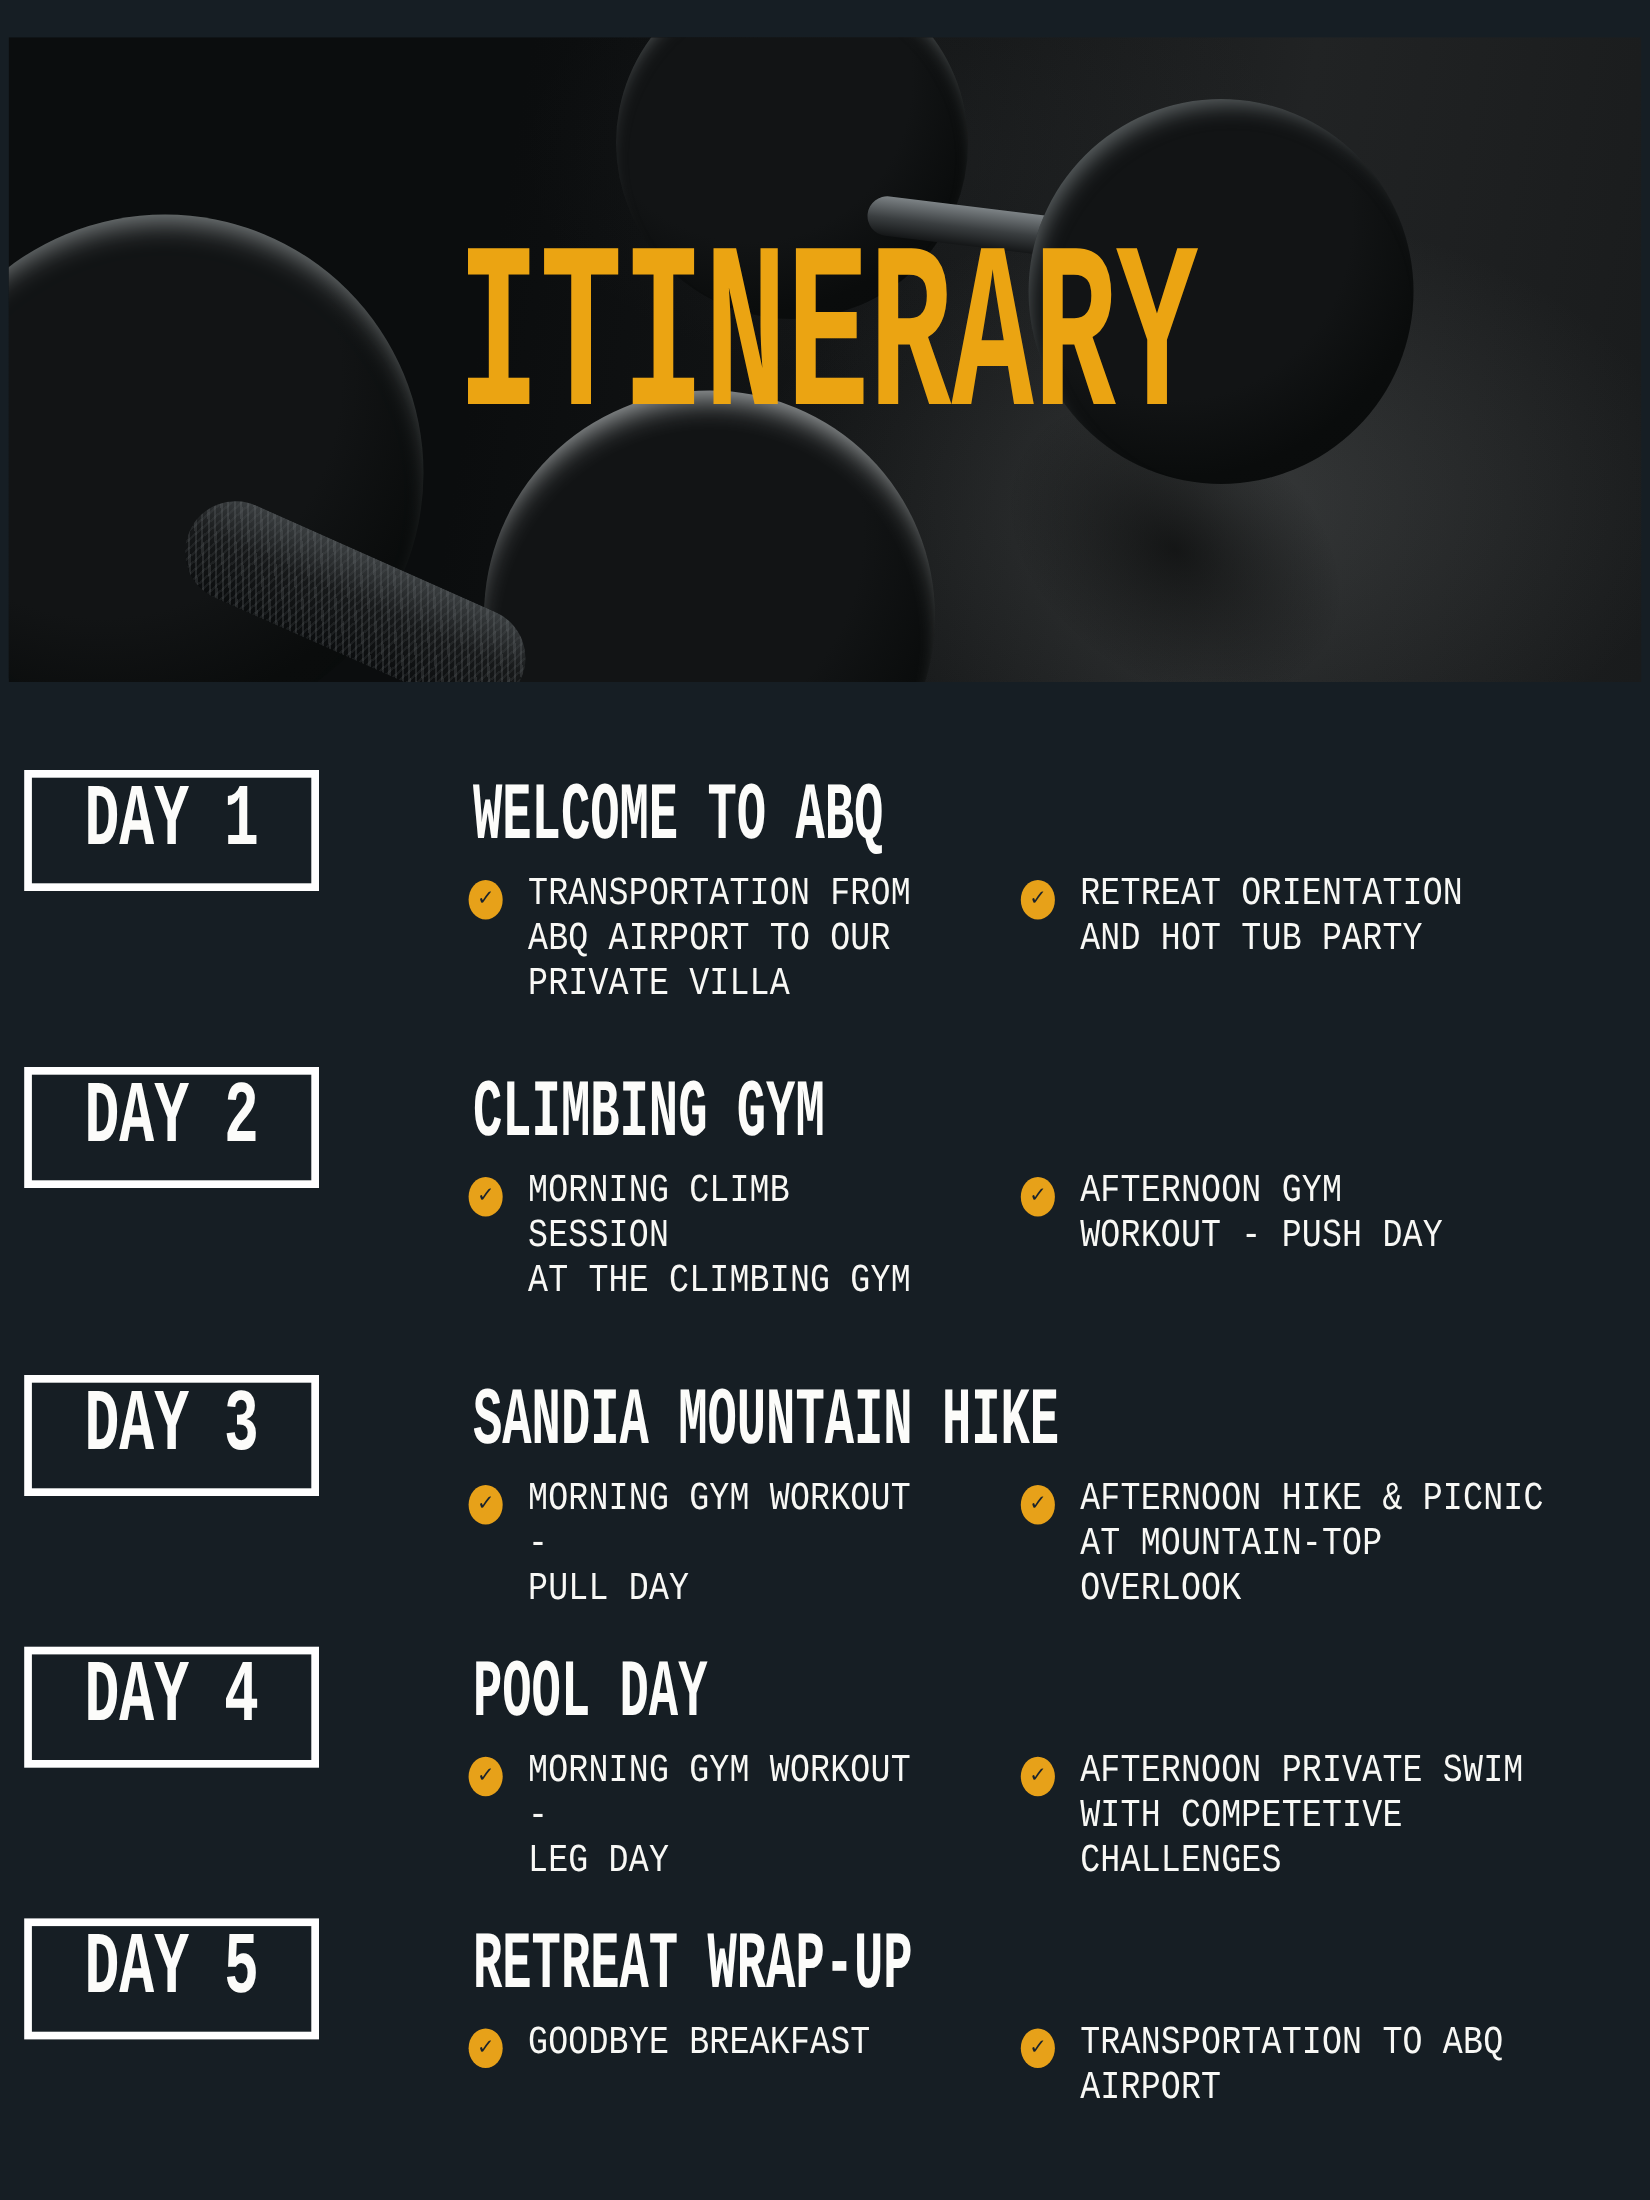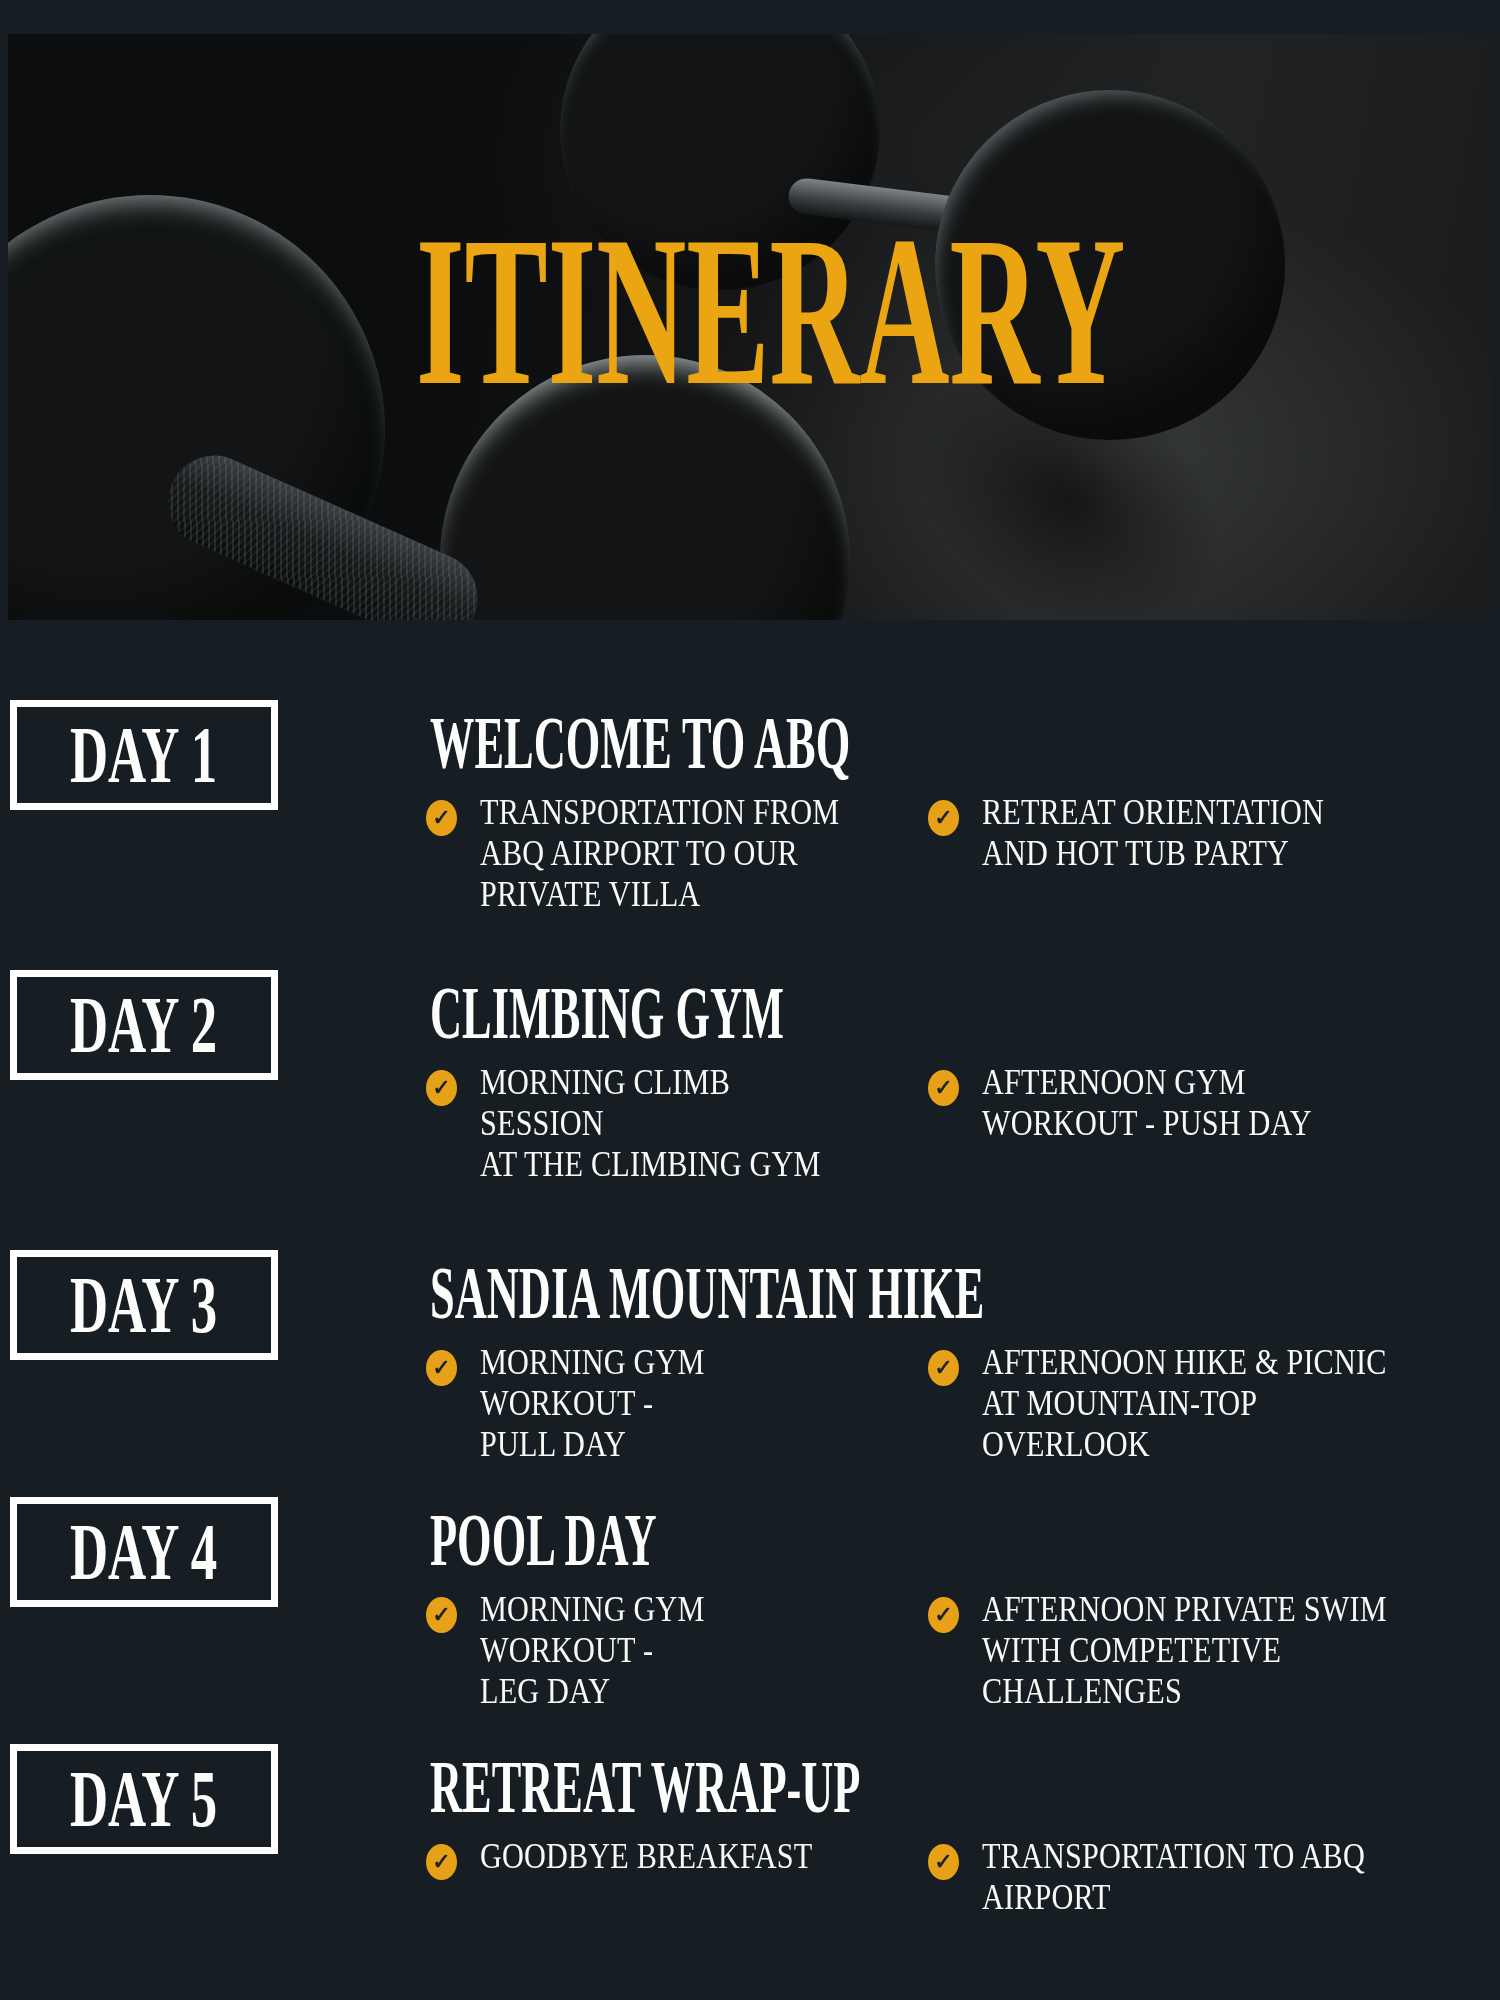--- a/index.html
+++ b/index.html
@@ -1,21 +1,21 @@
 <!DOCTYPE html>
 <html style="--page_bg: #161E24; --accent: #EBA412; --check_bg: #E7A119; --check_mark_color: #1A232C; --text_color: #F8F8F5; --photo_base: #0C0E0F;"><head>
 <meta charset="utf-8">
 <style>
   html,body{margin:0;padding:0;background:#0d1115;}
   .canvas{
     position:relative;
     width:1500px;height:2000px;
     background:var(--page_bg,#161E24);
     overflow:hidden;
-    font-family:Liberation Serif, serif;
+    font-family:Liberation Mono, monospace;
     color:var(--text_color,#F8F8F5);
   }
 
   
   .hero{
     position:absolute;left:8px;top:34px;width:1484px;height:586px;
     overflow:hidden;
     background:
       radial-gradient(ellipse 620px 380px at 74% 72%, rgba(142,146,145,0.20), rgba(0,0,0,0) 70%),
       radial-gradient(ellipse 500px 300px at 55% 18%, rgba(90,94,96,0.10), rgba(0,0,0,0) 70%),
@@ -47,23 +47,23 @@
     position:absolute;left:408px;top:169px;
     font-size:215px;line-height:1;font-weight:700;
     color:var(--accent,#EBA412);
     transform:scaleX(0.58);transform-origin:left top;
     white-space:nowrap;z-index:5;
   }
 
   
   .day-row{position:absolute;left:0;width:1500px;}
   .day-box{
-    position:absolute;left:10px;top:0;width:254px;height:96px;
+    position:absolute;left:22px;top:0;width:254px;height:96px;
     border:7px solid #FFFFFF;
-    display:flex;align-items:center;justify-content:center;
+    display:flex;justify-content:center;
   }
   .day-label{
     font-size:80px;font-weight:700;line-height:1;white-space:nowrap;
     transform:scaleX(0.66);color:#FCFCFA;
   }
   .day-heading{
     position:absolute;left:430px;top:6px;margin:0;
     font-size:74px;line-height:1;font-weight:700;white-space:nowrap;
     transform:scaleX(0.60);transform-origin:left top;color:#FCFCFA;
   }

